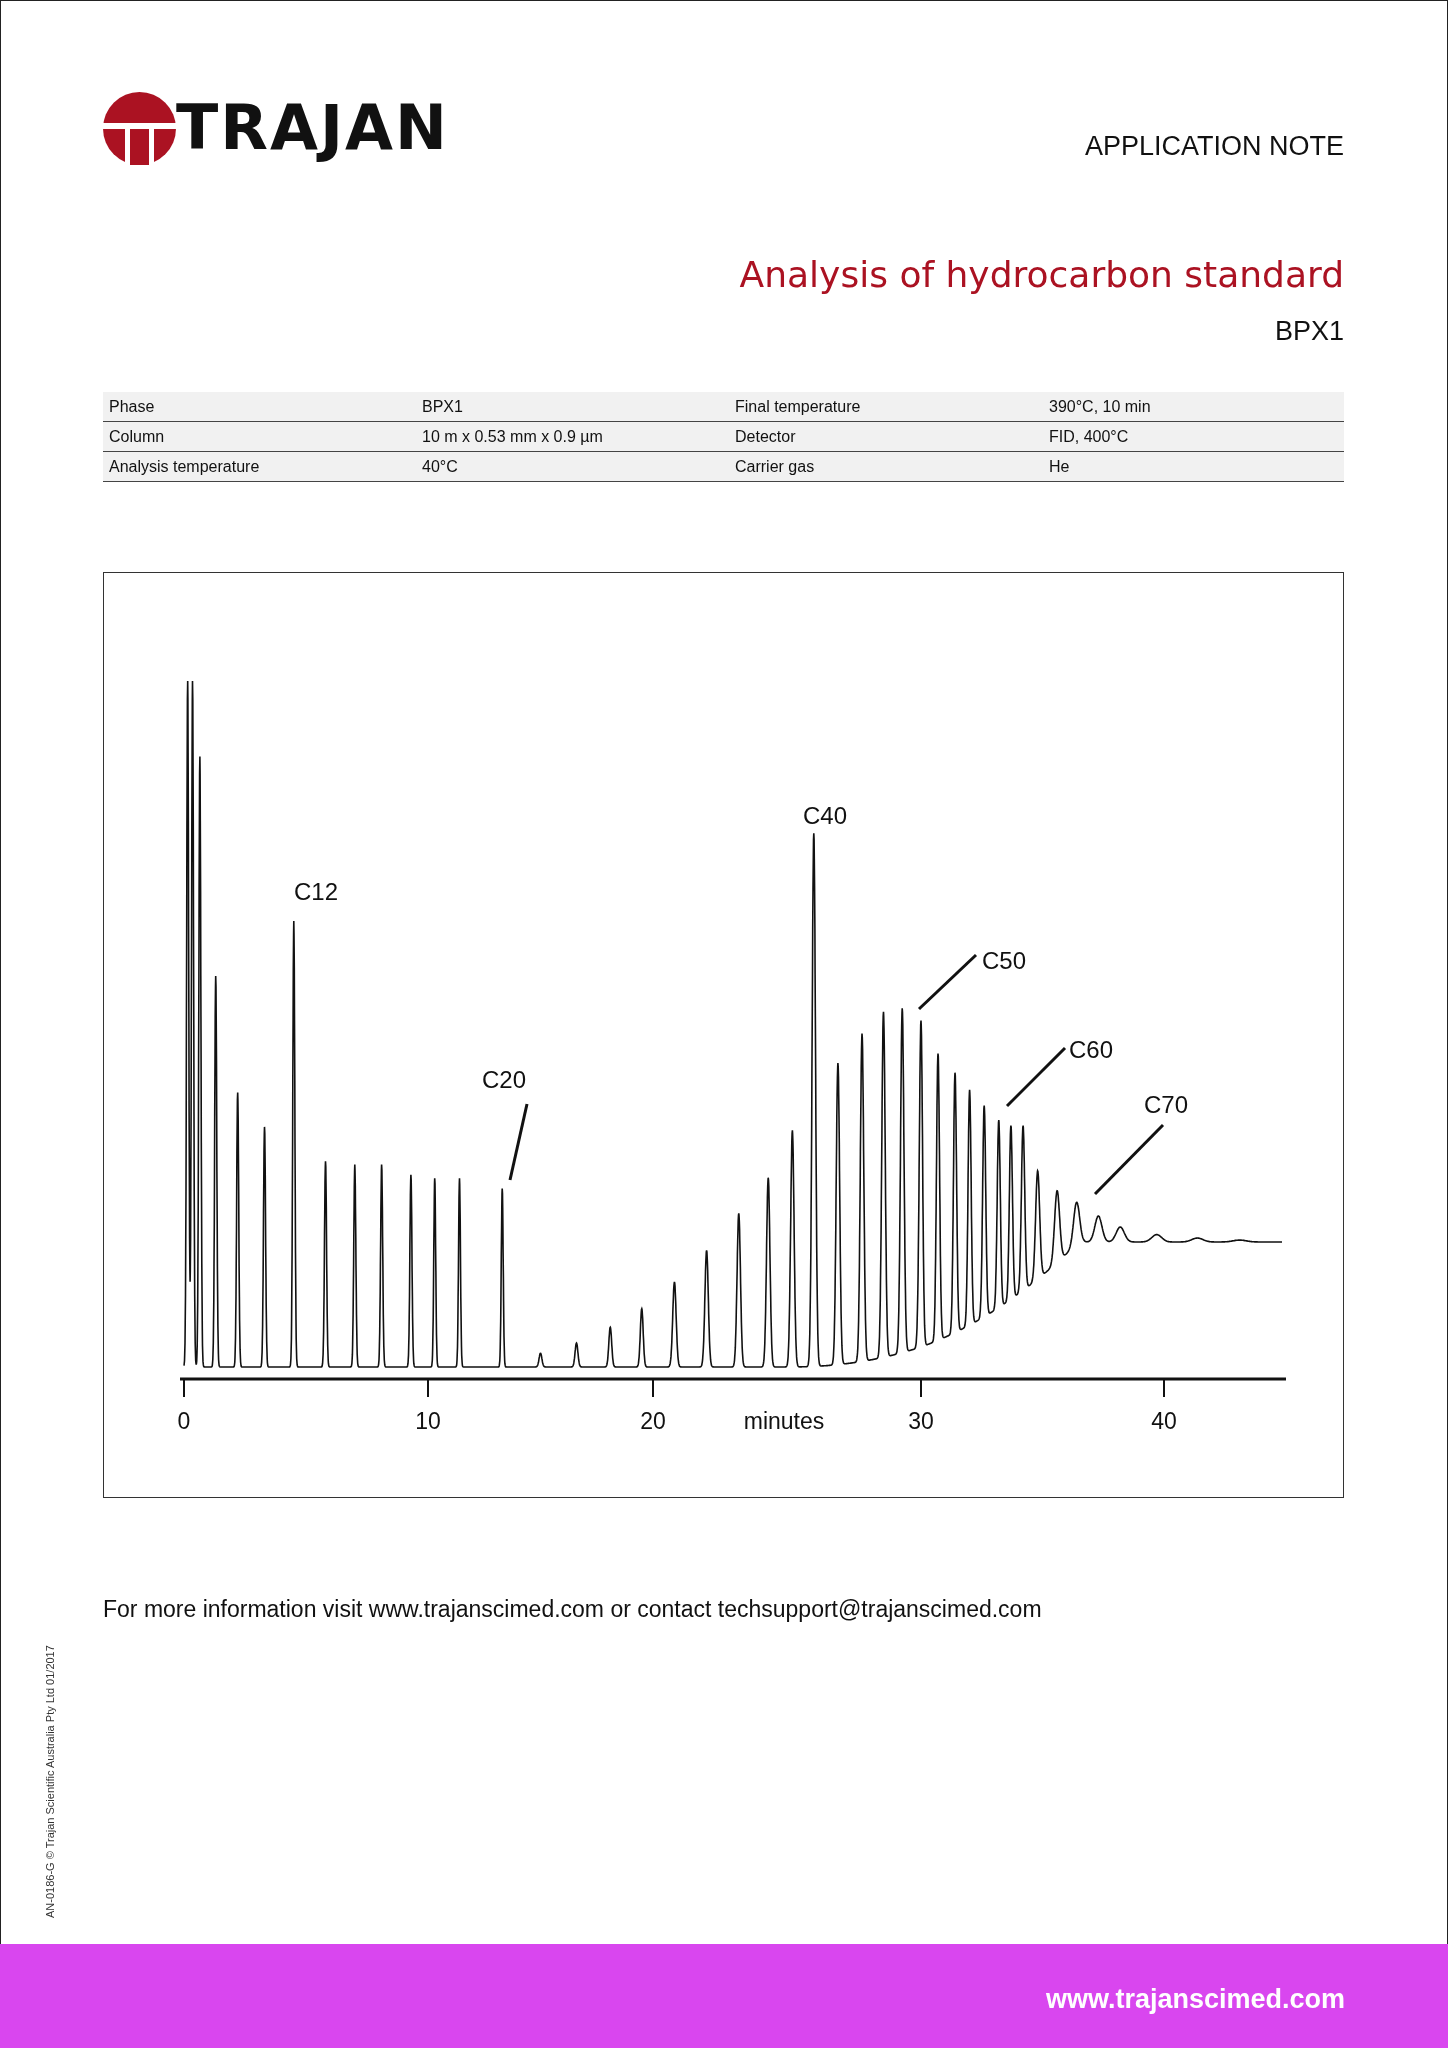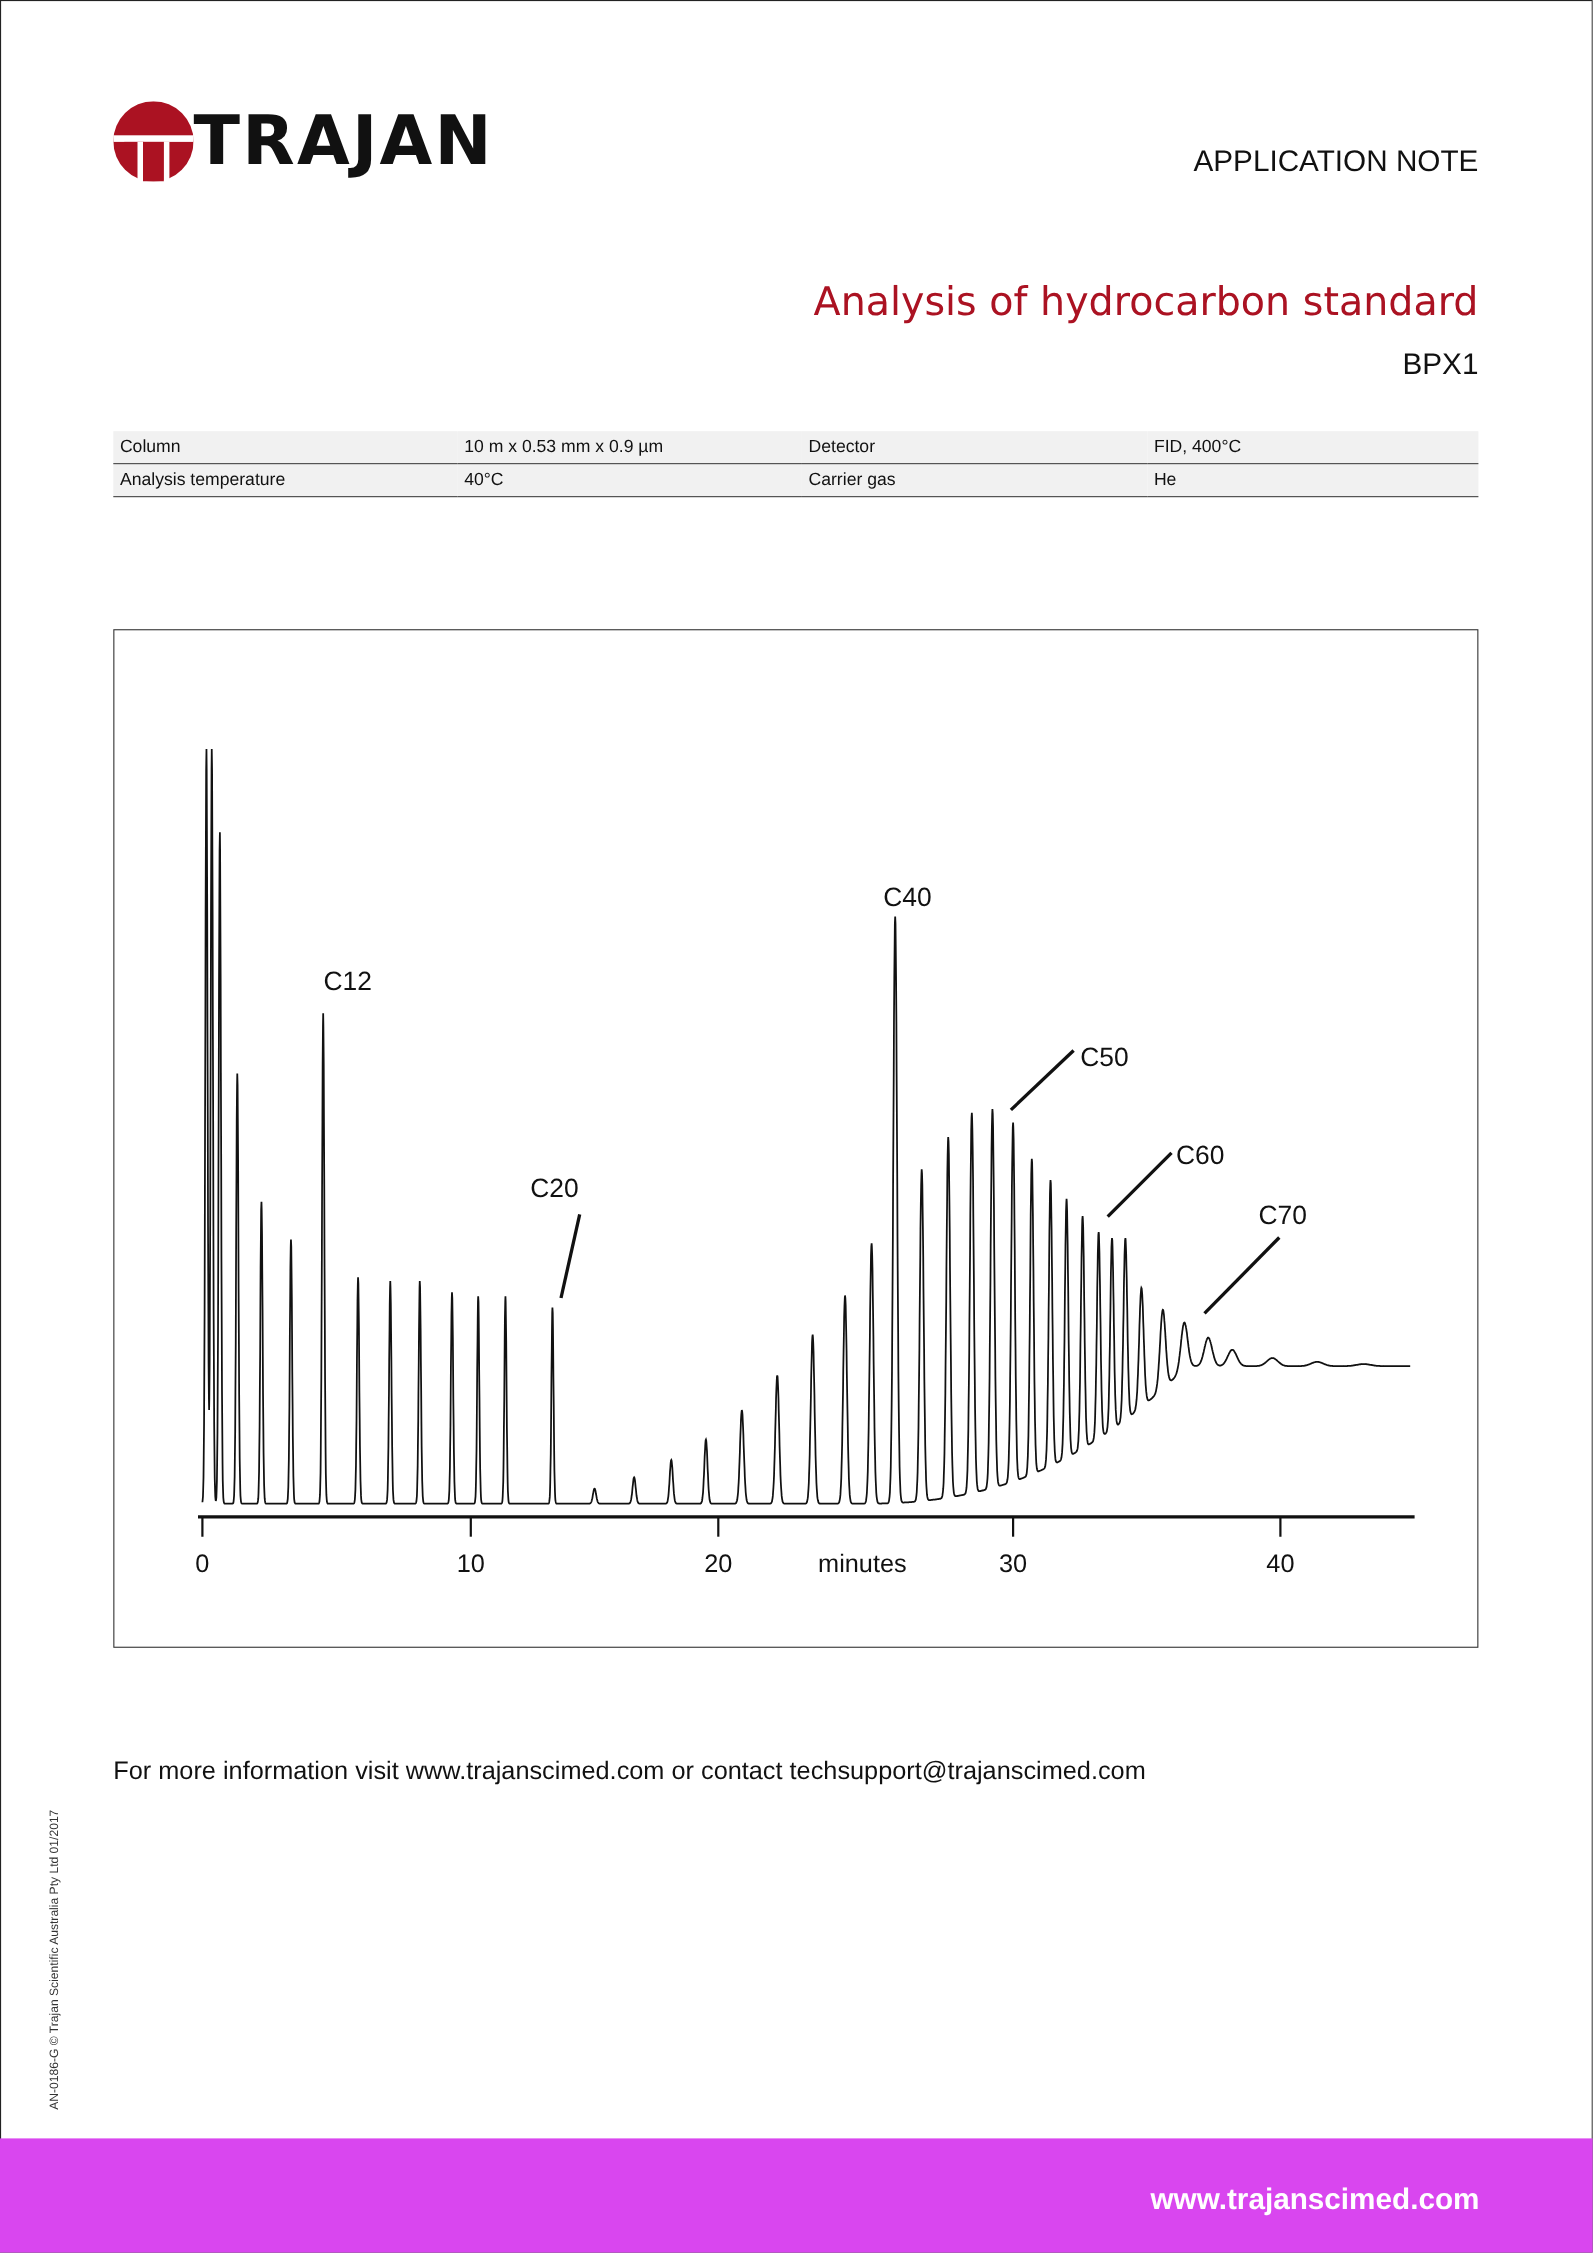--- a/index.html
+++ b/index.html
@@ -49,20 +49,26 @@
   <span class="logo-text">TRAJAN</span>
 </div>
 
 <div class="app-note">APPLICATION NOTE</div>
 <div class="title">Analysis of hydrocarbon standard</div>
 <div class="subtitle">BPX1</div>
 
 <table class="params">
   <tbody>
   <tr class="body">
+    <td class="c1">Phase</td>
+    <td class="c2">BPX1</td>
+    <td class="c3">Final temperature</td>
+    <td class="c4">390°C, 10 min</td>
+  </tr>
+  <tr class="body">
     <td class="c1">Column</td>
     <td class="c2">10 m x 0.53 mm x 0.9 µm</td>
     <td class="c3">Detector</td>
     <td class="c4">FID, 400°C</td>
   </tr>
   <tr class="body">
     <td class="c1">Analysis temperature</td>
     <td class="c2">40°C</td>
     <td class="c3">Carrier gas</td>
     <td class="c4">He</td>

